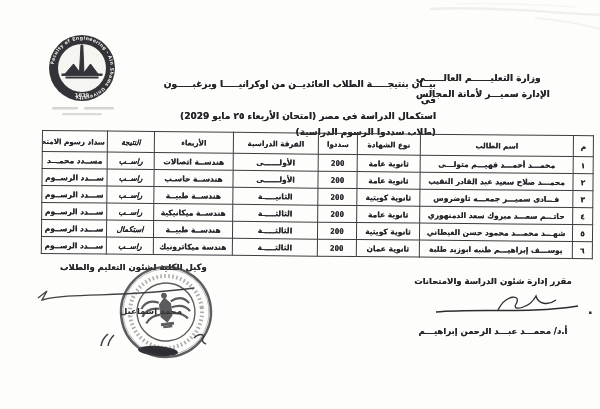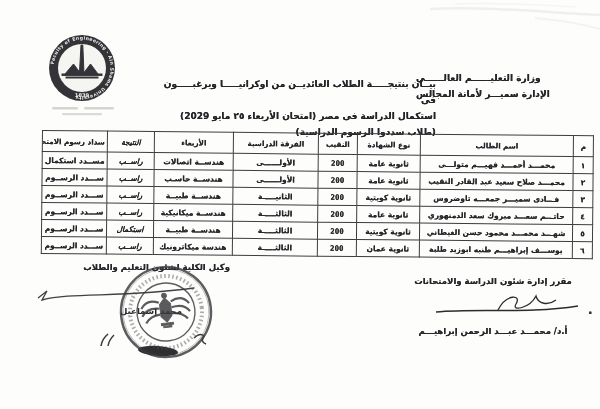--- a/index.html
+++ b/index.html
@@ -36,21 +36,21 @@
   }
   table.results th{height:20px;font-size:7.2px;font-weight:bold;border-bottom-width:1.5px;}
   table.results td{height:16px;font-size:7.5px;font-weight:bold;}
   table.results{border:1.5px solid #3d3d40;}
   .c0{width:15px;} .c1{width:148px;} .c2{width:58px;} .c3{width:34px;}
   .c4{width:80px;} .c5{width:74px;} .c6{width:42px;font-style:italic;} .c7{width:60px;}
   td.c3{font-size:9px;font-family:"DejaVu Sans Mono","DejaVu Sans",monospace;}
   td.c1{text-align:right;padding-right:4px;}
   
   .footer-left-title{
-    position:absolute;left:60px;top:262px;width:170px;direction:rtl;text-align:right;
+    position:absolute;left:60px;top:262px;width:170px;direction:rtl;text-align:left;
     font-weight:bold;font-size:8.5px;color:#26262c;text-shadow:0 0 .4px #444;
   }
   .footer-left-name{
     position:absolute;left:62px;top:306px;width:120px;direction:rtl;text-align:right;
     font-weight:bold;font-size:8.5px;color:#26262c;z-index:1;
   }
   .footer-right{
     position:absolute;right:7px;top:276px;width:200px;direction:rtl;text-align:center;
     font-weight:bold;font-size:8.5px;color:#26262c;text-shadow:0 0 .4px #444;
   }
@@ -109,37 +109,37 @@
     <div>(طلاب سددوا الرسوم الدراسية)</div>
   </div>
 
   <div class="tbl-wrap">
     <table class="results">
       <thead>
         <tr>
           <th class="c0">م</th>
           <th class="c1">اسم الطالب</th>
           <th class="c2">نوع الشهادة</th>
-          <th class="c3">النقيب</th>
+          <th class="c3">سددوا</th>
           <th class="c4">الفرقة الدراسية</th>
           <th class="c5">الأربعاء</th>
           <th class="c6">النتيجة</th>
           <th class="c7">سداد رسوم الامتحان</th>
         </tr>
       </thead>
       <tbody>
           <tr>
             <td class="c0">١</td>
             <td class="c1">محمـــد أحمـــد فهيـــم متولـــى</td>
             <td class="c2">ثانوية عامة</td>
             <td class="c3">200</td>
             <td class="c4">الأولــــــى</td>
             <td class="c5">هندســة اتصالات</td>
             <td class="c6">راســب</td>
-            <td class="c7">مســدد استكمال</td>
+            <td class="c7">مســدد محمـــد</td>
           </tr>
           <tr>
             <td class="c0">٢</td>
             <td class="c1">محمـــد صلاح سعيد عبد القادر النقيب</td>
             <td class="c2">ثانوية عامة</td>
             <td class="c3">200</td>
             <td class="c4">الأولــــــى</td>
             <td class="c5">هندســة حاسـب</td>
             <td class="c6">راســب</td>
             <td class="c7">ســـدد الرســوم</td>

